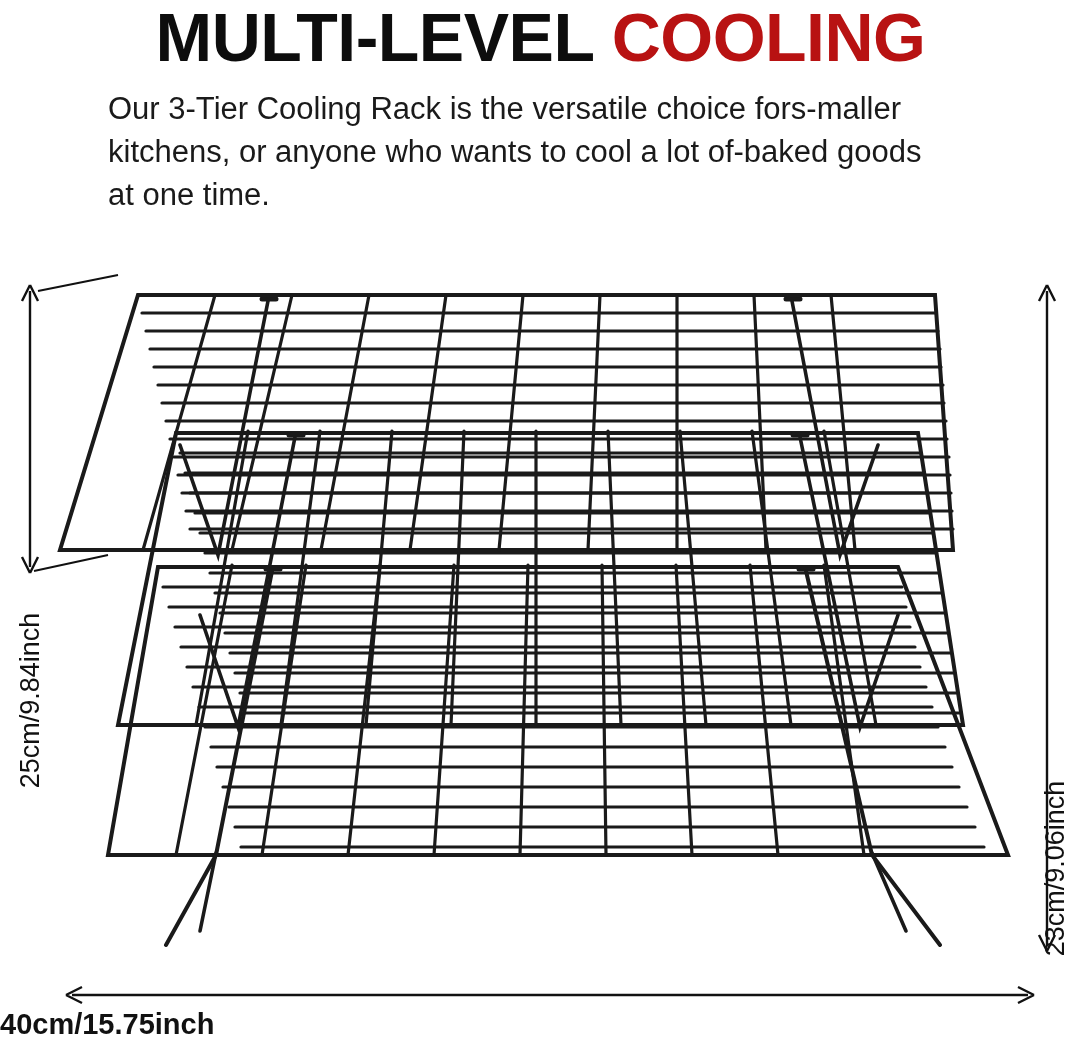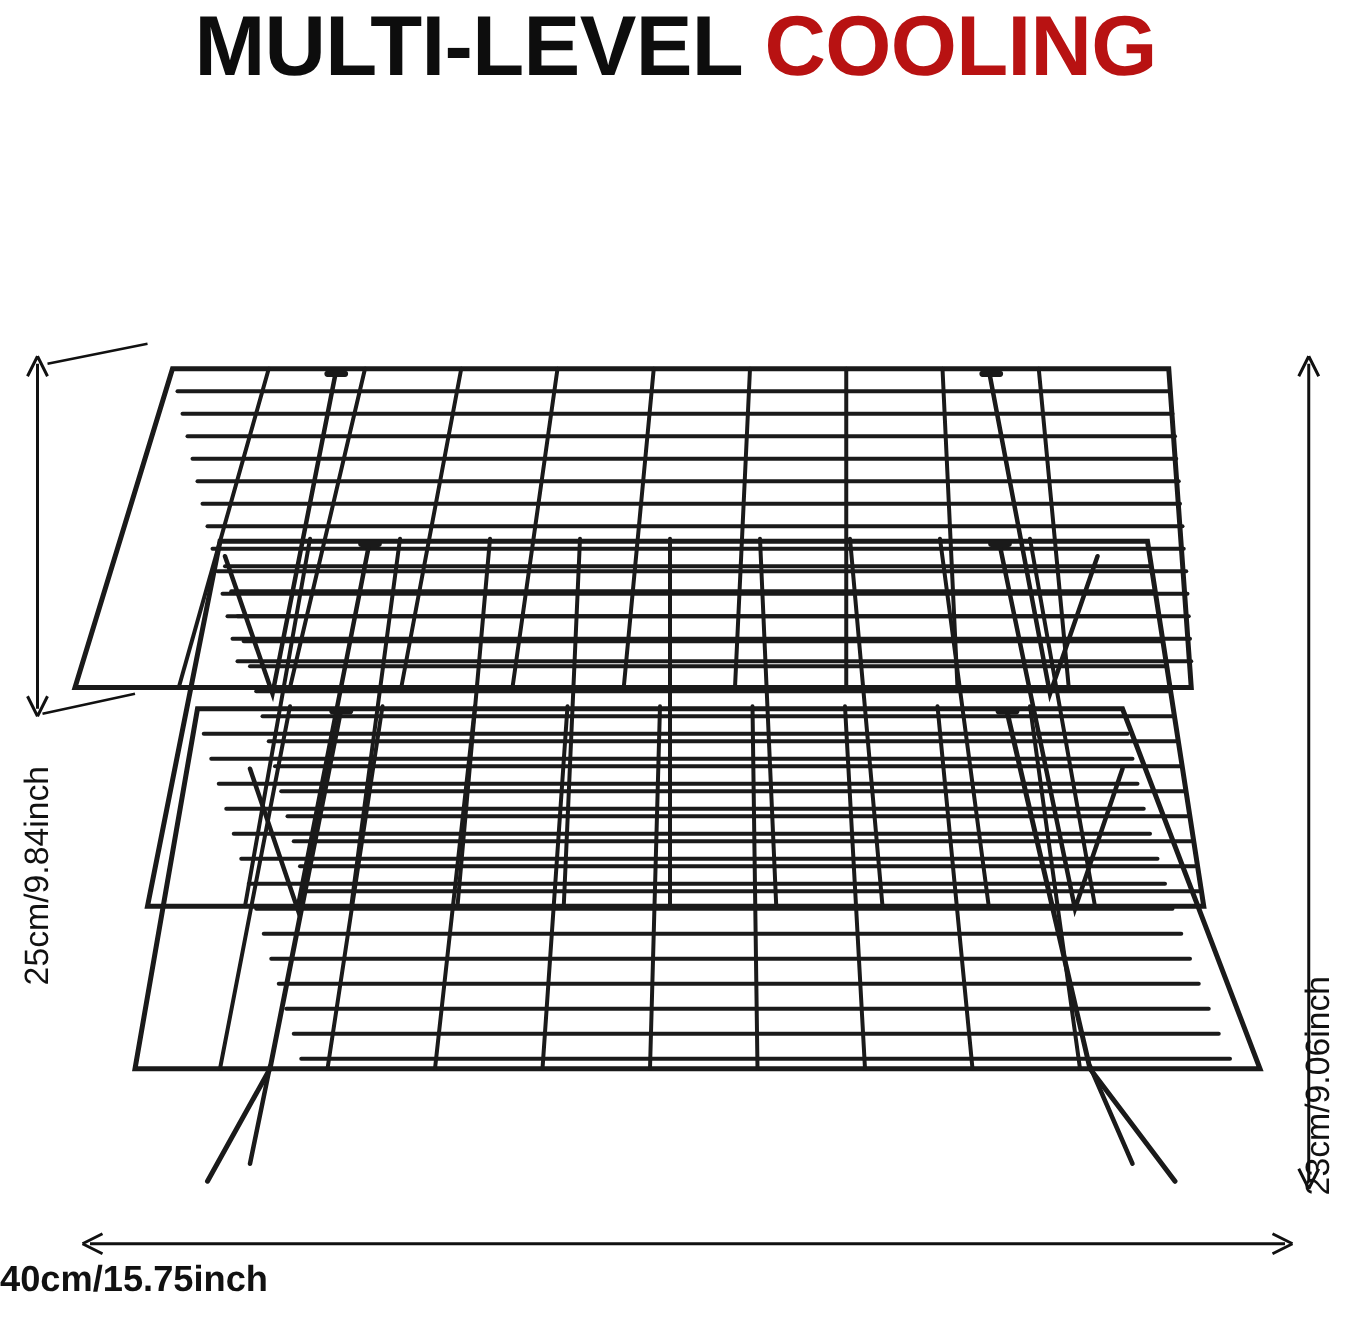--- a/index.html
+++ b/index.html
@@ -98,20 +98,21 @@
 </style>
 </head>
 <body>
 
 <div class="page">
 
   <div class="headline">
     <span class="part-dark">MULTI-LEVEL </span><span class="part-red">COOLING</span>
   </div>
 
+  <div class="subcopy">Our 3-Tier Cooling Rack is the versatile choice fors-maller kitchens, or anyone who wants to cool a lot of-baked goods at one time.</div>
 
   <div class="product-area">
     <svg class="product-svg" width="1081" height="760" viewBox="0 0 1081 760">
       <g fill="none" stroke="#1a1a1a" stroke-linecap="round">
 
         <g stroke-width="3.2">
 
           <path d="M138,40 L935,40 L953,295 L60,295 Z" stroke-width="4"></path>
 
           <path d="M142,58 L936,58"></path>

